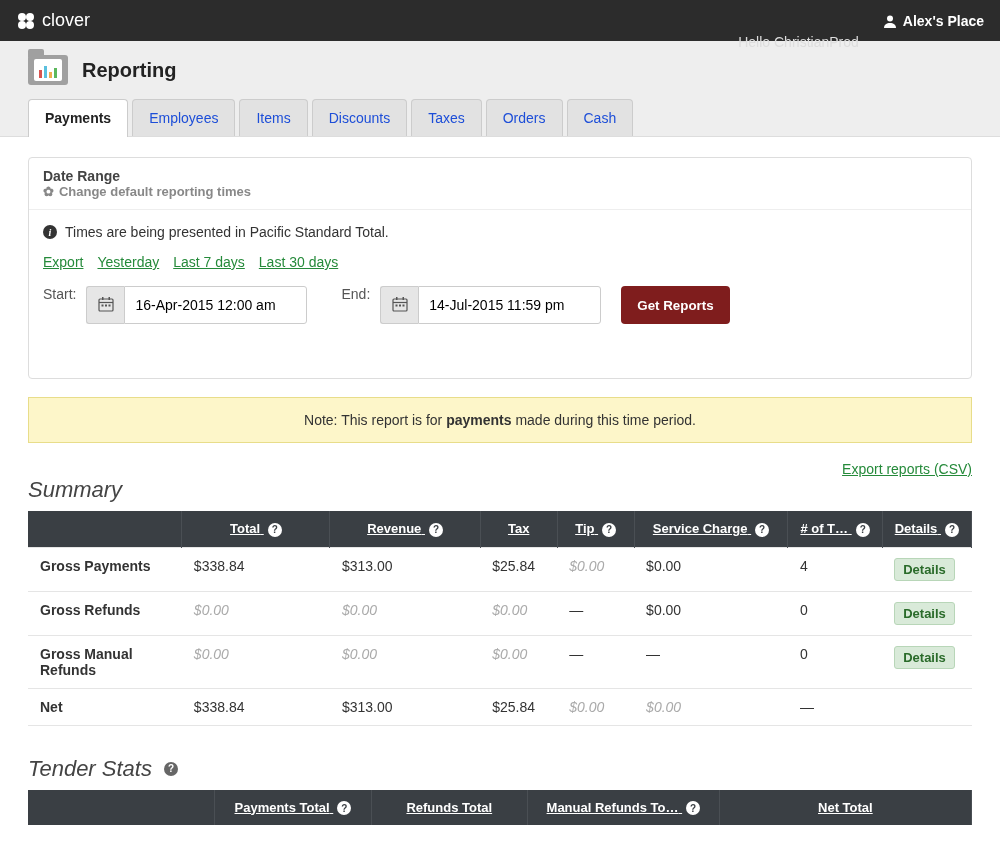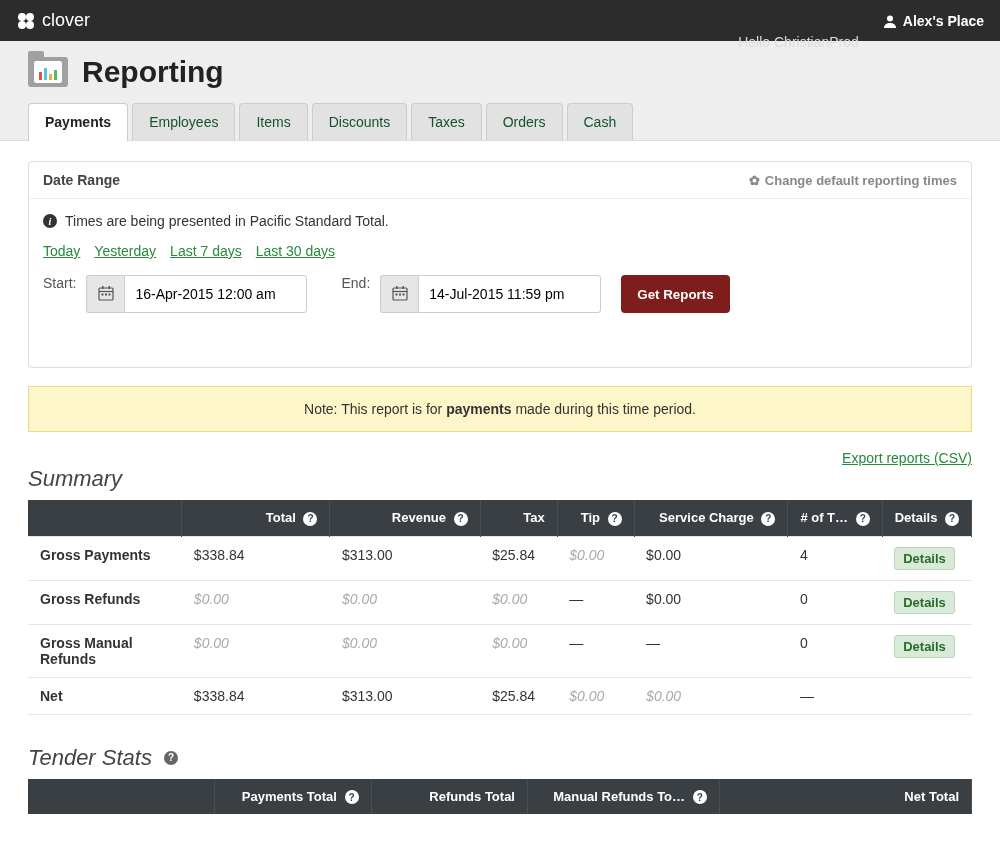--- a/index.html
+++ b/index.html
@@ -12,30 +12,30 @@
     .topnav-text { color: #ddd; margin-right: 24px; margin-top: 42px; }
     .topnav-place { display: flex; align-items: center; gap: 6px; font-weight: bold; }
     
     .subheader { background: #eee; border-bottom: 1px solid #ddd; padding: 14px 28px 0 28px; }
     .title-row { display: flex; align-items: center; gap: 14px; margin-bottom: 14px; }
     .title-icon { width: 40px; height: 30px; position: relative; }
     .title-icon .folder { width: 40px; height: 30px; background: #a0a0a0; border-radius: 3px; position: relative; }
     .title-icon .tab { position: absolute; top: -6px; left: 0; width: 16px; height: 8px; background: #a0a0a0; border-radius: 2px 2px 0 0; }
     .title-icon .sheet { position: absolute; top: 4px; left: 6px; width: 28px; height: 22px; background: #fff; border-radius: 2px; display: flex; align-items: flex-end; justify-content: center; gap: 2px; padding-bottom: 3px; }
     .title-icon .sheet span { width: 3px; display: block; }
-    .page-title { font-size: 30px; font-weight: bold; color: #222; }
+    .page-title { font-size: 20px; font-weight: bold; color: #222; }
     
     .tabs { display: flex; gap: 4px; }
-    .tab-btn { padding: 10px 16px; background: #e2e2e2; border: 1px solid #ccc; border-bottom: none; border-radius: 4px 4px 0 0; color: #14532d; cursor: pointer; font-size: 14px; position: relative; }
+    .tab-btn { padding: 10px 16px; background: #e2e2e2; border: 1px solid #ccc; border-bottom: none; border-radius: 4px 4px 0 0; color: #1d4ed8; cursor: pointer; font-size: 14px; position: relative; }
     .tab-btn.active { background: #fff; color: #222; font-weight: bold; border-color: #ccc; z-index: 2; margin-bottom: -1px; padding-bottom: 11px; }
     
     .content { padding: 20px 28px; }
     
     .panel { border: 1px solid #ddd; border-radius: 4px; margin-bottom: 18px; background: #fff; }
-    .panel-header { padding: 10px 14px; border-bottom: 1px solid #eee; display: flex; align-items: center; }
+    .panel-header { padding: 10px 14px; border-bottom: 1px solid #eee; display: flex; align-items: flex-start; flex-direction: column; }
     .panel-title { font-weight: bold; color: #444; flex: 1; }
     .panel-action { color: #888; font-weight: bold; font-size: 13px; display: flex; align-items: center; gap: 5px; cursor: pointer; }
     .panel-body { padding: 14px; }
     
     .tz-note { display: flex; align-items: center; gap: 8px; color: #333; margin-bottom: 14px; }
     
     .quick-links { display: flex; gap: 14px; margin-bottom: 16px; }
     .quick-links a { color: #258a3a; text-decoration: underline; cursor: pointer; }
     
     .date-row { display: flex; align-items: flex-start; gap: 8px; }
@@ -46,21 +46,21 @@
     .get-reports-btn { height: 38px; background: #7f1d1d; color: #fff; border: none; border-radius: 4px; padding: 0 16px; font-weight: bold; cursor: pointer; margin-left: 12px; }
     
     .alert { background: #fdf6c9; border: 1px solid #e8dd8a; padding: 14px; text-align: center; color: #333; margin-bottom: 18px; }
     
     .export-row { text-align: right; }
     .export-link { color: #258a3a; text-decoration: underline; cursor: pointer; }
     
     .section-title { font-size: 22px; font-style: italic; color: #444; margin-bottom: 8px; font-weight: normal; display: flex; align-items: center; gap: 8px; }
     
     table.data { width: 100%; border-collapse: collapse; margin-bottom: 30px; }
-    table.data thead th { background: #3a3f44; color: #fff; font-weight: bold; text-align: right; padding: 10px 12px; font-size: 13px; border-right: 1px solid #4a4f54; white-space: nowrap; }
+    table.data thead th { background: #3a3f44; color: #fff; font-weight: bold; text-align: center; padding: 10px 12px; font-size: 13px; border-right: 1px solid #4a4f54; white-space: nowrap; text-decoration: underline; }
     table.data thead th:first-child { border-left: none; }
     table.data tbody td { padding: 10px 12px; border-bottom: 1px solid #e5e5e5; vertical-align: top; }
     table.data tbody tr:first-child td { border-top: 1px solid #e5e5e5; }
     table.data tbody td.rowhead { font-weight: bold; color: #333; }
     table.data tbody td.muted { color: #aaa; font-style: italic; }
     
     .help-icon { display: inline-flex; width: 14px; height: 14px; background: #fff; color: #3a3f44; border-radius: 50%; align-items: center; justify-content: center; font-size: 10px; font-weight: bold; font-style: normal; margin-left: 4px; }
     .help-icon.dark { background: #666; color: #fff; }
     
     .details-btn { background: #d9ead9; color: #2a6b2a; border: 1px solid #b8d6b8; border-radius: 3px; padding: 3px 8px; font-weight: bold; font-size: 13px; cursor: pointer; }
@@ -135,21 +135,21 @@
         <span class="gear">✿</span>
         <span>Change default reporting times</span>
       </div>
     </div>
     <div class="panel-body">
       <div class="tz-note">
         <span class="info-icon-circle">i</span>
         <span>Times are being presented in Pacific Standard Total.</span>
       </div>
       <div class="quick-links">
-        <a>Today</a>
+        <a>Export</a>
         <a>Yesterday</a>
         <a>Last 7 days</a>
         <a>Last 30 days</a>
       </div>
       <div class="date-row">
         <span class="date-label">Start:</span>
         <div style="display:flex">
           <div class="cal-btn">
             <span><svg width="16" height="16" viewBox="0 0 16 16">
                   <rect x="1" y="3" width="14" height="12" rx="1" fill="none" stroke="#555" stroke-width="1.2"></rect>

